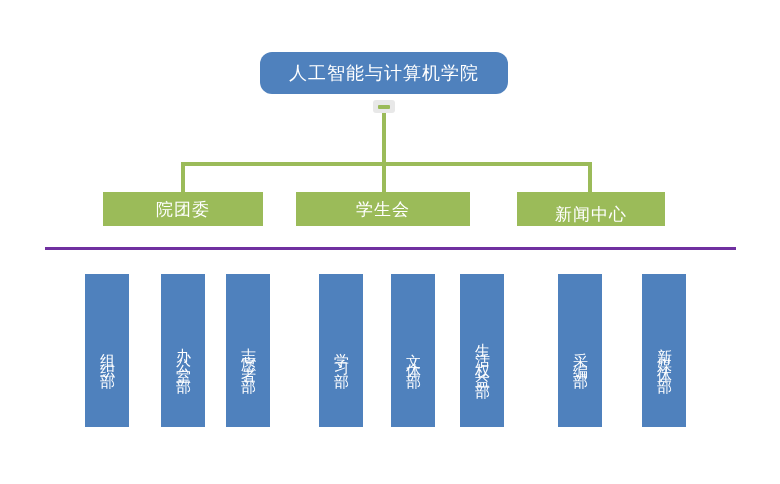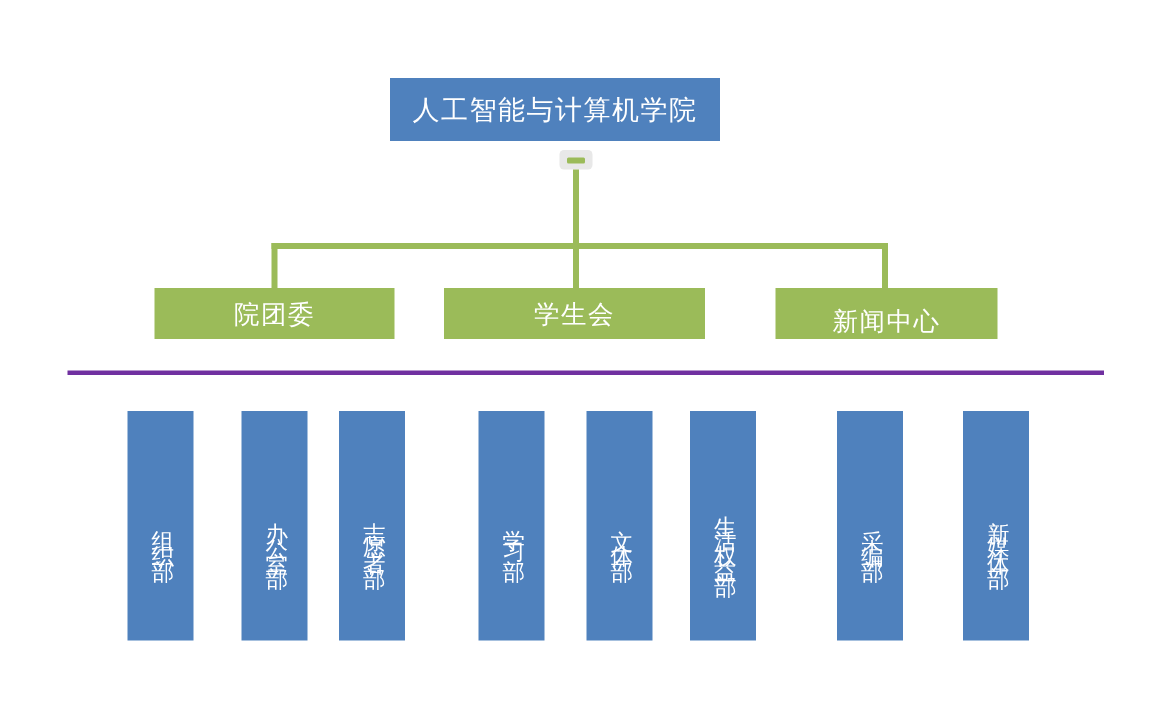--- a/index.html
+++ b/index.html
@@ -9,23 +9,23 @@
     background: #ffffff;
     overflow: hidden;
     font-family: "Liberation Serif", serif;
   }
   .node {
     position: absolute;
     display: flex; align-items: center; justify-content: center;
     color: #ffffff;
   }
   .node-root {
-    left: 260px; top: 52px; width: 220px; height: 42px;
+    left: 260px; top: 52px; width: 248px; height: 42px;
     background: #4F81BD;
-    font-size: 18px; letter-spacing: 1px;
+    font-size: 18px; letter-spacing: 1px; border-radius: 12px;
   }
   .node-branch {
     top: 192px; height: 34px;
     background: #9BBB59;
     font-size: 17px; letter-spacing: 1px;
   }
   .branch-1 { left: 103px; width: 160px; }
   .branch-2 { left: 296px; width: 174px; }
   .branch-3 { left: 517px; width: 148px; align-items: flex-end; }
   .collapse-btn {

